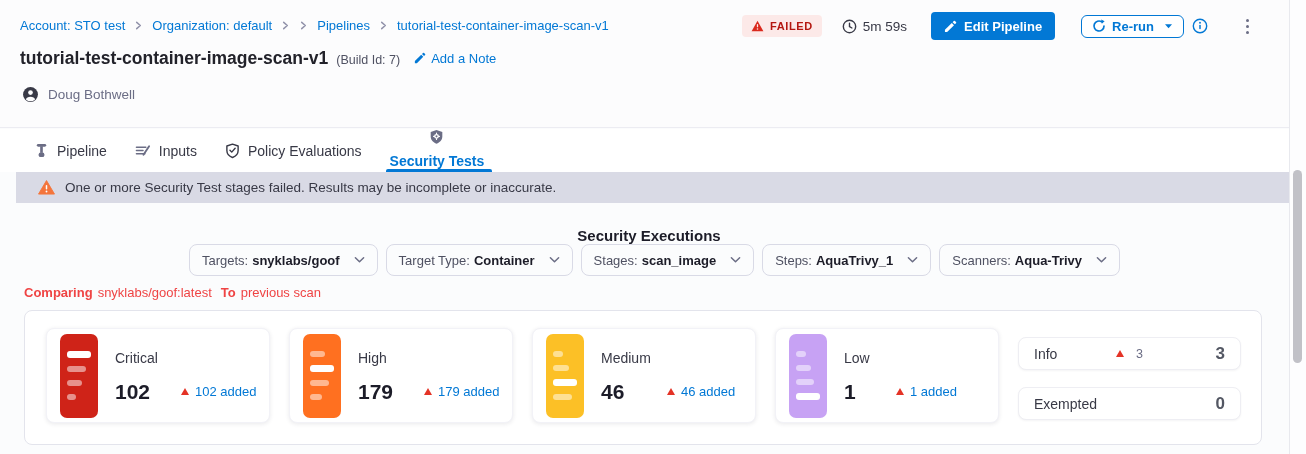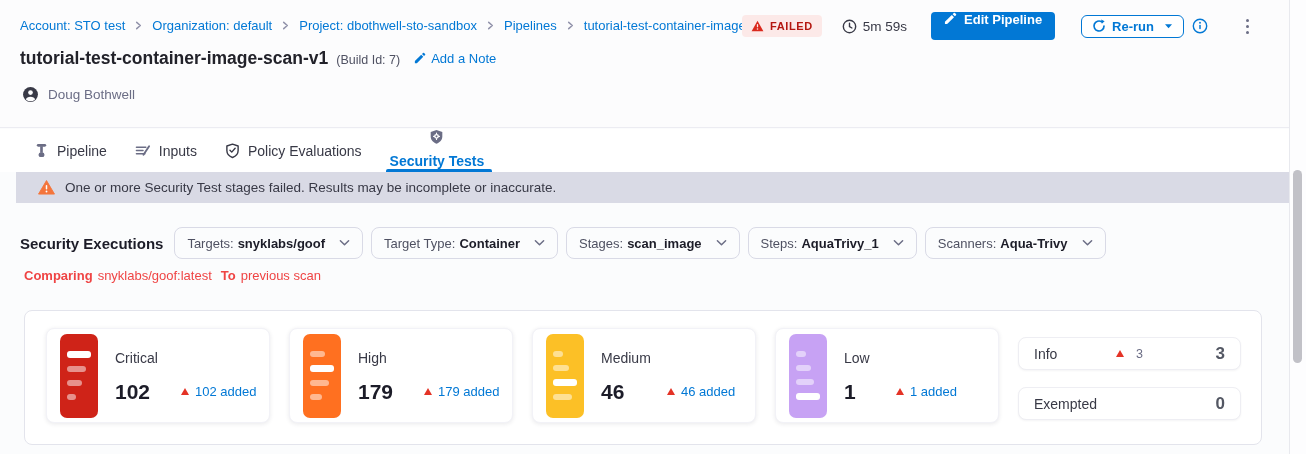--- a/index.html
+++ b/index.html
@@ -9,21 +9,21 @@
 
   
   .topbar { position:absolute; top:0; left:0; right:17px; height:128px; background:#FCFCFD; border-bottom:1px solid #ECECF2;padding-left:40px; }
   .breadcrumb { position:absolute; top:18px; left:20px; display:flex; align-items:center; gap:9px; font-size:13px; }
   .crumb { color:#0278D5; text-decoration:none; cursor:pointer; white-space:nowrap; }
   .crumb-sep { display:flex; align-items:center; }
 
   .top-actions { position:absolute; top:12px; right:34px; height:28px; display:flex; align-items:center; }
   .status-badge { display:flex; align-items:center; gap:6px; background:#FCE9E8; color:#B41710; font-size:11px; font-weight:700; letter-spacing:.6px; padding:5px 9px; border-radius:4px; }
   .duration { display:flex; align-items:center; gap:6px; font-size:13.5px; color:#383946; margin-left:20px; }
-  .btn-primary { display:flex; gap:7px; background:#0278D5; color:#fff; font-size:13px; font-weight:600; height:28px; padding:0 13px; border:none; border-radius:4px; margin-left:24px; cursor:pointer; }
+  .btn-primary { display:flex; align-items:center; gap:7px; background:#0278D5; color:#fff; font-size:13px; font-weight:600; height:28px; padding:0 13px; border:none; border-radius:4px; margin-left:24px; cursor:pointer; }
   .btn-outline { display:flex; align-items:center; gap:6px; background:#fff; color:#0278D5; font-size:13px; font-weight:600; height:23px; padding:0 10px; border:1px solid #0278D5; border-radius:6px; margin-left:26px; cursor:pointer; }
   .icon-info { margin-left:8px; display:flex; cursor:pointer; }
   .kebab { margin-left:32px; display:flex; flex-direction:column; gap:3px; padding:4px 6px; cursor:pointer; }
   .kebab i { width:3px; height:3px; border-radius:50%; background:#6B6D85; }
 
   .title-row { position:absolute; top:48px; left:20px; display:flex; align-items:baseline; gap:8px; }
   .page-title { font-size:17.5px; font-weight:700; color:#22222A; }
   .build-id { font-size:12.5px; color:#4F5162; }
   .add-note { display:flex; align-items:center; gap:5px; color:#0278D5; font-size:13px; margin-left:6px; cursor:pointer; }
   .author-row { position:absolute; top:86px; left:22px; display:flex; align-items:center; gap:9px; font-size:13.5px; color:#6B6D85; }
@@ -33,21 +33,21 @@
   .tab { position:relative; display:flex; align-items:center; gap:8px; height:100%; font-size:14px; color:#383946; font-weight:500; cursor:pointer; }
   .tab.active { color:#0278D5; font-weight:700;flex-direction:column; }
   .tab.active::after { content:""; position:absolute; left:-4px; right:-8px; bottom:0; height:3px; background:#0278D5; border-radius:2px 2px 0 0; }
   .tab .ticon { display:flex; }
 
   
   .banner { position:absolute; top:172px; left:0; right:17px; height:31px; background:#D9DAE5; display:flex; align-items:center; padding-left:22px; gap:10px; font-size:13.5px; color:#383946;margin-left:16px; }
 
   
   .content { position:absolute; top:203px; left:0; right:17px; bottom:0; background:#FBFCFD; }
-  .exec-row { display:flex; align-items:center; margin:24px 0 0 20px; }
+  .exec-row { display:flex; align-items:center; margin:24px 0 0 20px;flex-direction:column; }
   .exec-heading { font-size:15px; font-weight:700; color:#1C1C28; margin-right:11px; }
   .chips { display:flex; align-items:center; gap:8px;text-align:right; }
   .chip { display:flex; align-items:center; height:32px; padding:0 12px; background:#FBFCFD; border:1px solid #D9DAE6; border-radius:8px; font-size:13px; cursor:pointer; white-space:nowrap; }
   .chip-label { color:#4F5162; margin-right:4px; }
   .chip-value { color:#1C1C28; font-weight:600; }
   .chip .chev { margin-left:14px; display:flex; }
 
   .comparing { margin:9px 0 0 24px; font-size:13px; color:#ef4444; display:flex; align-items:baseline; }
   .comparing b { font-weight:700; }
   .cmp-target { margin-left:5px; }
@@ -96,21 +96,20 @@
           <svg width="9" height="9" viewBox="0 0 10 10">
             <path d="M3 1.5 L7 5 L3 8.5" stroke="#9293AB" stroke-width="1.7" fill="none" stroke-linecap="round" stroke-linejoin="round"></path>
           </svg>
         </span>
       <a class="crumb">Organization: default</a>
       <span class="crumb-sep">
           <svg width="9" height="9" viewBox="0 0 10 10">
             <path d="M3 1.5 L7 5 L3 8.5" stroke="#9293AB" stroke-width="1.7" fill="none" stroke-linecap="round" stroke-linejoin="round"></path>
           </svg>
         </span>
-      <a class="crumb">Project: dbothwell-sto-sandbox</a>
       <span class="crumb-sep">
           <svg width="9" height="9" viewBox="0 0 10 10">
             <path d="M3 1.5 L7 5 L3 8.5" stroke="#9293AB" stroke-width="1.7" fill="none" stroke-linecap="round" stroke-linejoin="round"></path>
           </svg>
         </span>
       <a class="crumb">Pipelines</a>
       <span class="crumb-sep">
           <svg width="9" height="9" viewBox="0 0 10 10">
             <path d="M3 1.5 L7 5 L3 8.5" stroke="#9293AB" stroke-width="1.7" fill="none" stroke-linecap="round" stroke-linejoin="round"></path>
           </svg>

